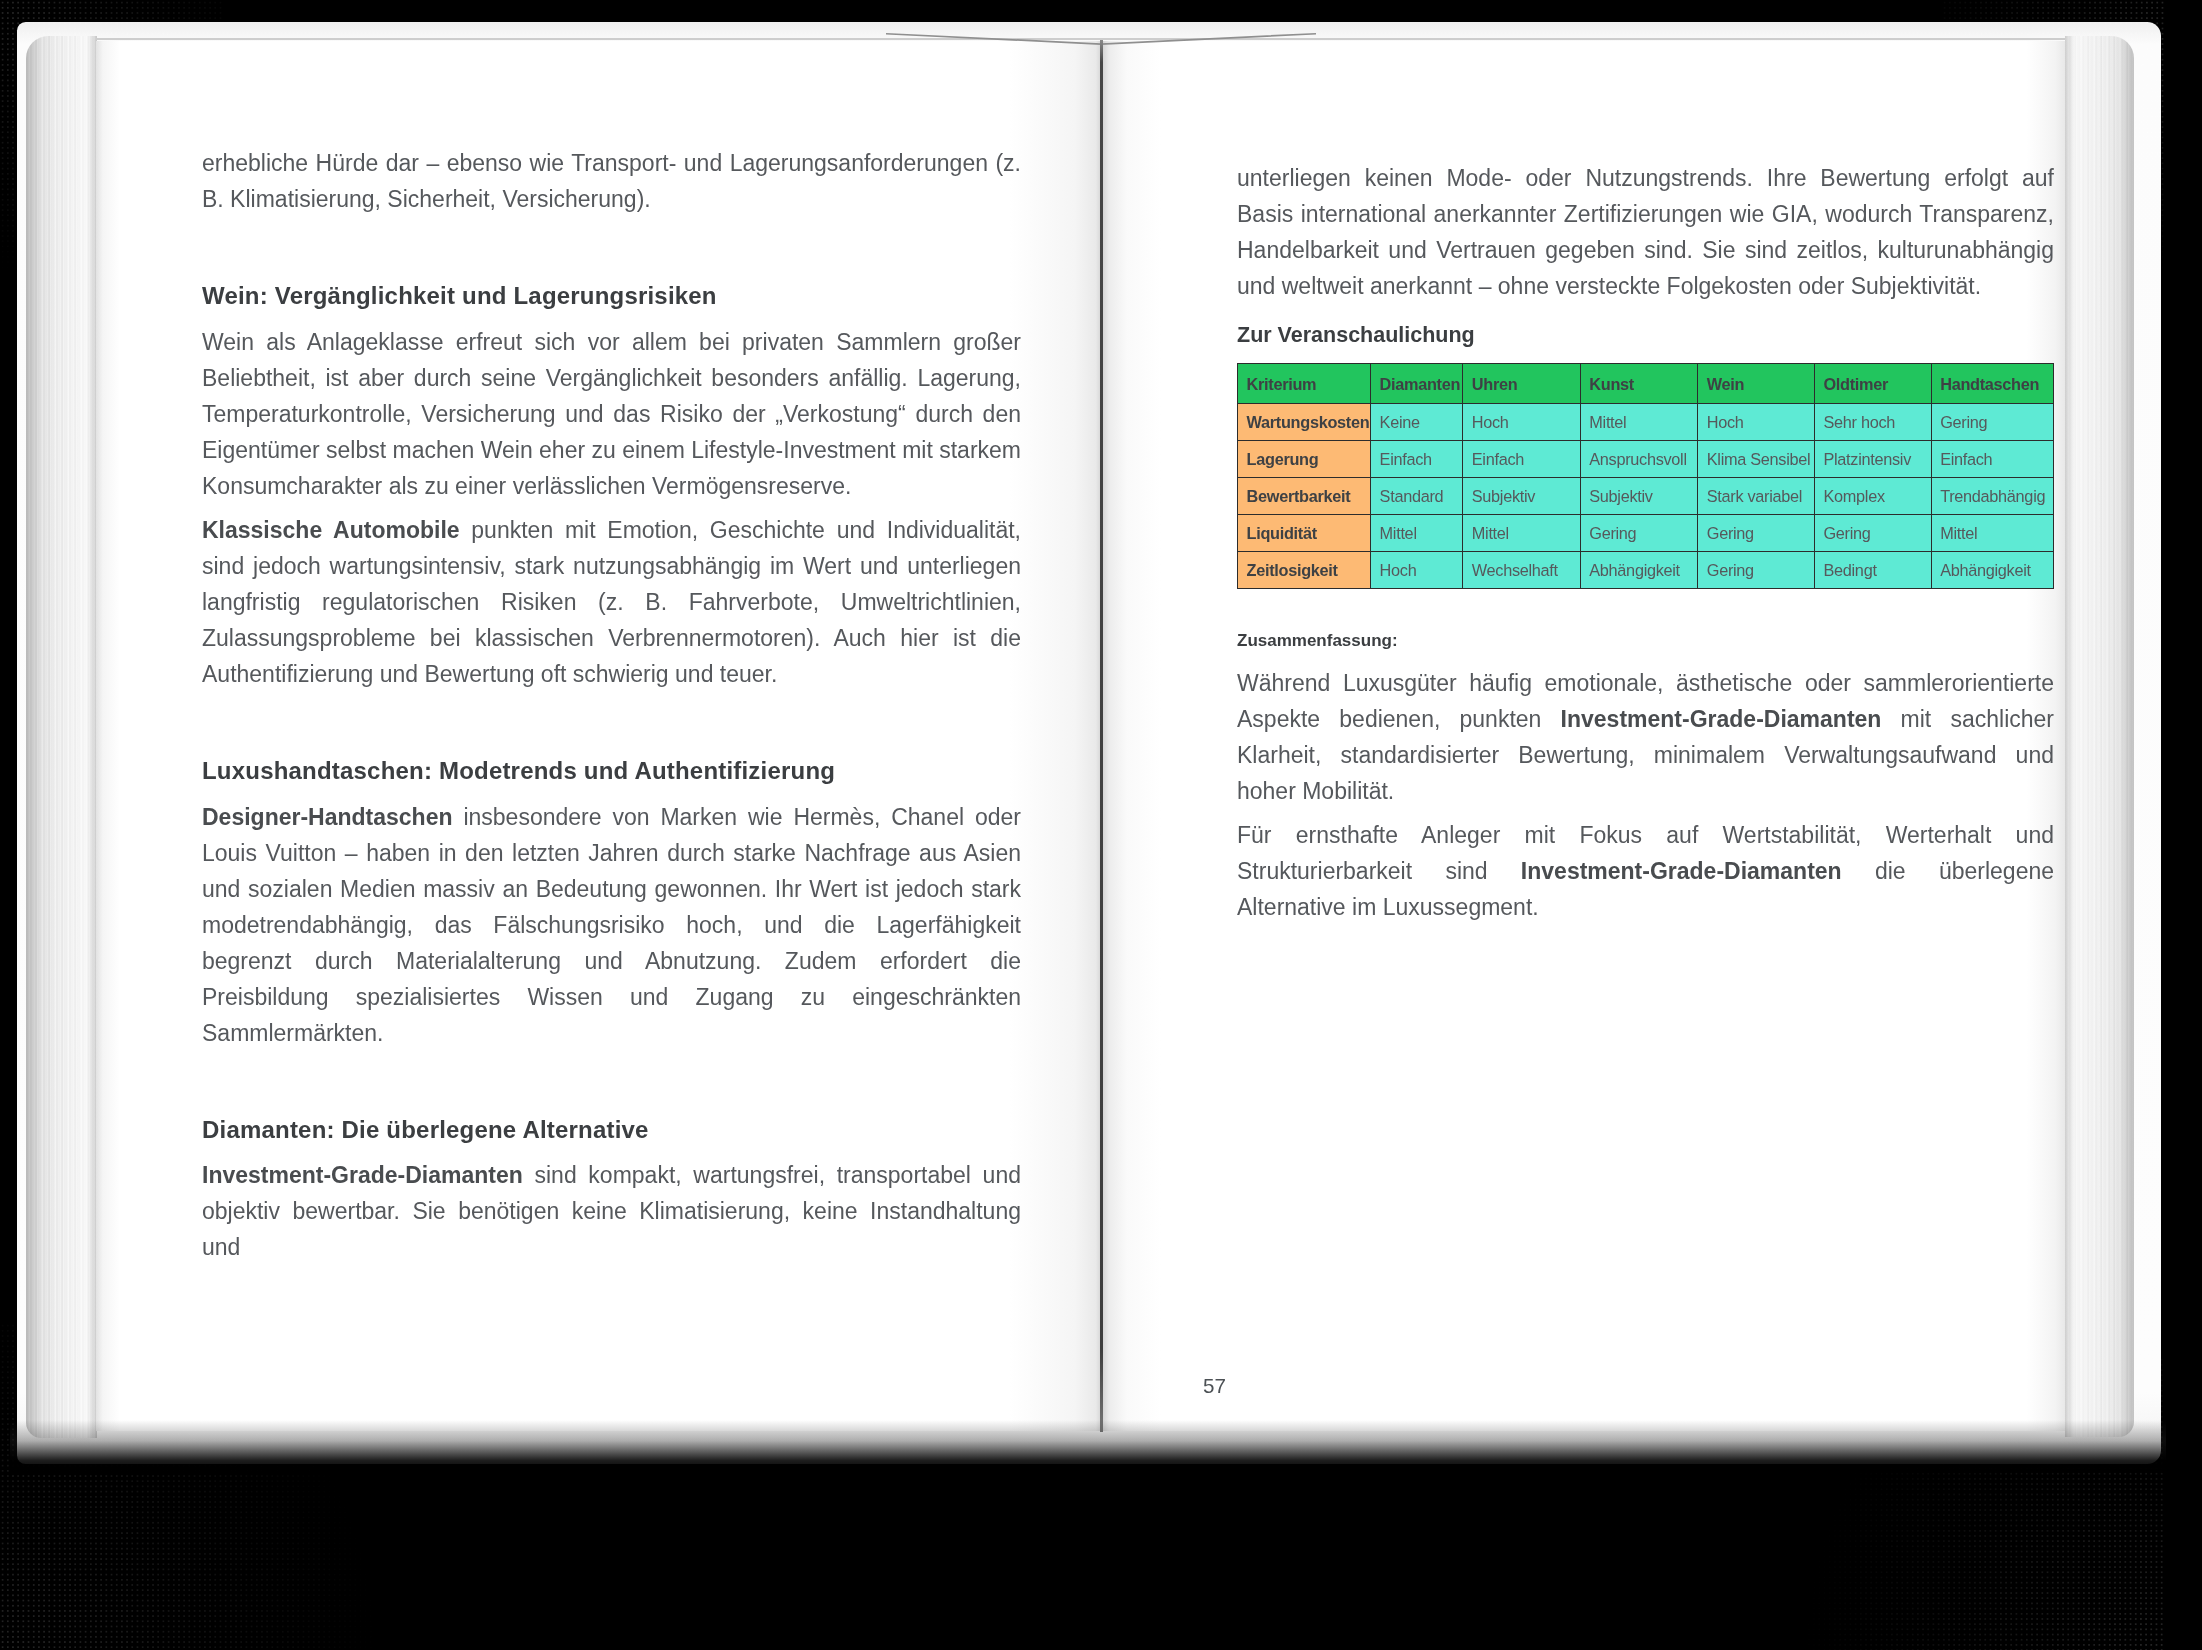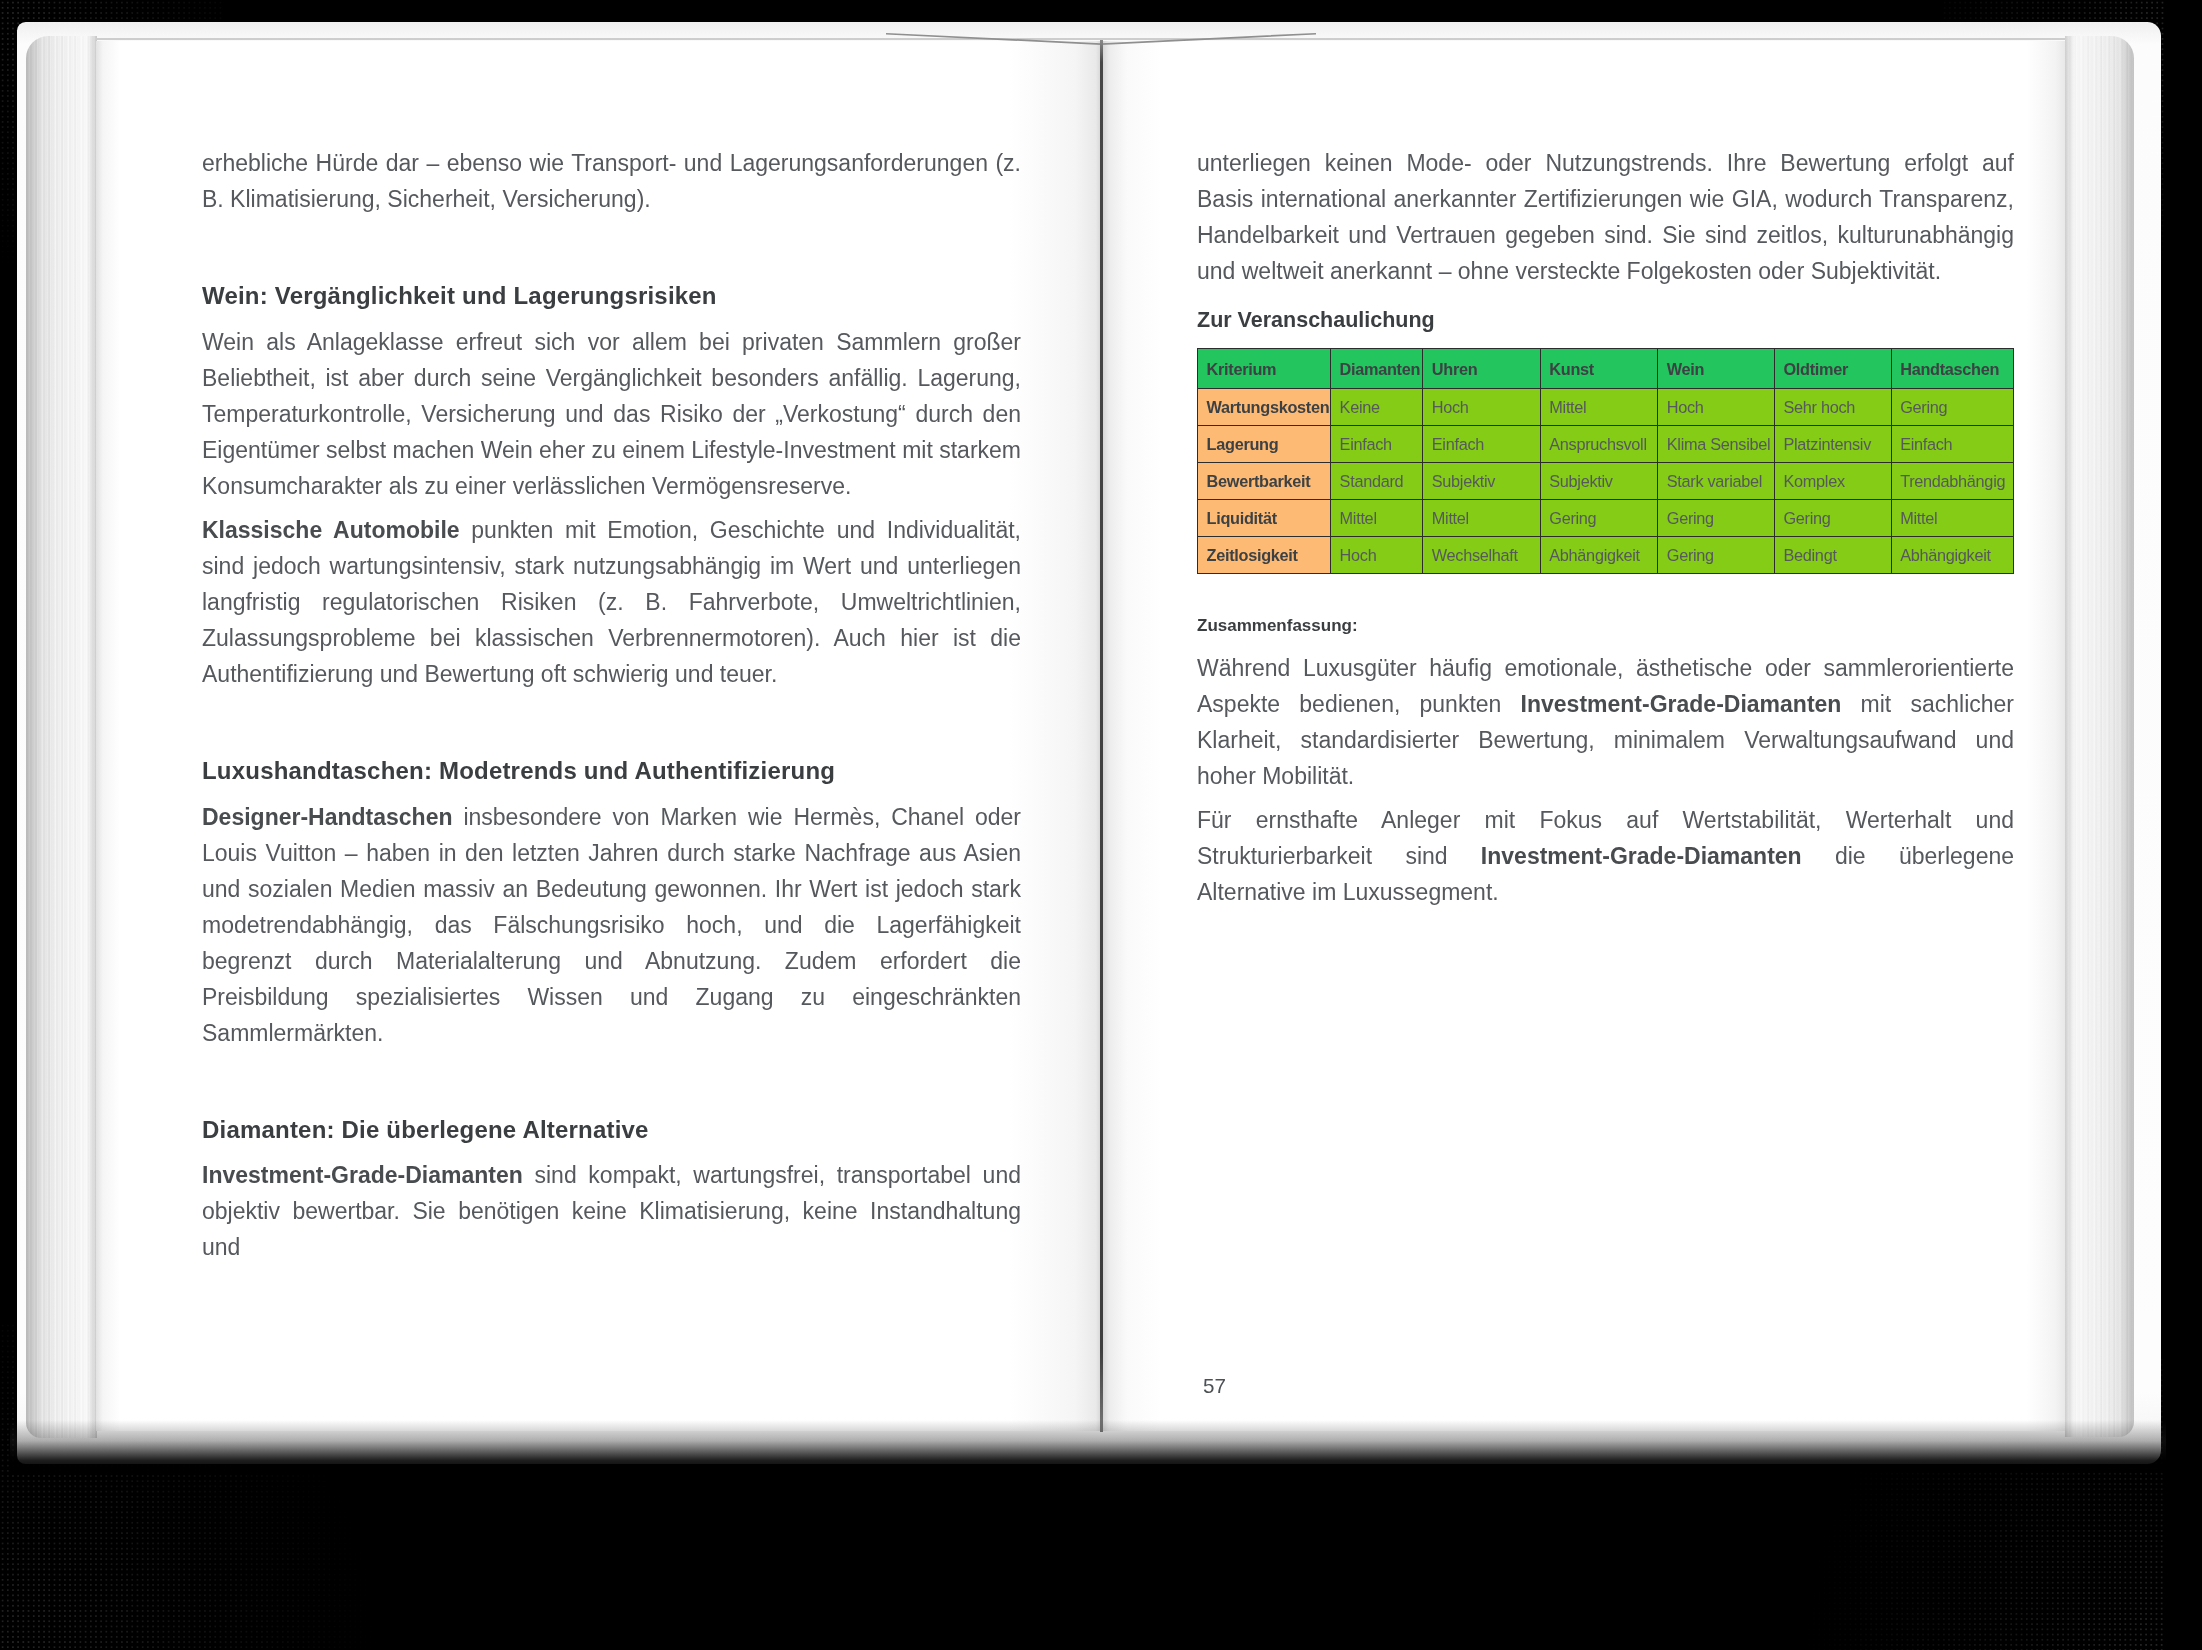--- a/index.html
+++ b/index.html
@@ -58,21 +58,21 @@
     -webkit-mask-image:radial-gradient(circle at 0 100%,#000,transparent 75%); mask-image:radial-gradient(circle at 0 100%,#000,transparent 75%); }
   .corner-noise.br { right:0; bottom:0; width:396px; height:293px;
     -webkit-mask-image:radial-gradient(circle at 100% 100%,#000,transparent 75%); mask-image:radial-gradient(circle at 100% 100%,#000,transparent 75%); }
 
   
   .col {
     position:absolute; top:145px; z-index:5;
     color:#55585c; font-size:23px; line-height:36px; text-align:justify;
   }
   .left-col  { left:202px;  width:819px; }
-  .right-col { left:1197px; width:817px; }
+  .right-col { left:1237px; width:817px;margin-top:15px; }
   .col p { margin:0; padding:0; }
   .col h2 {
     margin:60px 0 8.6px 0; padding:0; text-align:left;
     font-size:24px; line-height:38px; font-weight:bold; color:#3b3e41; letter-spacing:0.2px;
   }
   .col .body-p { margin-top:8.6px; }
   .col .intro-p { margin-top:0; }
   .lead { font-weight:bold; color:#494c4f; }
 
   .table-title {
@@ -85,21 +85,21 @@
   }
   table.cmp th, table.cmp td {
     border:1.7px solid #2c2c2c; text-align:left; vertical-align:middle;
     font-size:16.3px; letter-spacing:-0.3px; white-space:nowrap;
     padding:0 1.7px 0 8.6px;
   }
   table.cmp thead tr { height:40px; }
   table.cmp tbody tr { height:37px; }
   table.cmp thead th { background:#22c55e; font-weight:bold; color:#3e4144; }
   table.cmp tbody th { background:#fdba74; font-weight:bold; color:#3e4144; }
-  table.cmp tbody td { background:#84cc16; font-weight:normal; color:#56595c; }
+  table.cmp tbody td { background:#5eead4; font-weight:normal; color:#56595c; }
 
   .summary-title {
     margin:36px 0 0 0; padding:0; text-align:left;
     font-size:17px; line-height:31px; font-weight:bold; color:#3b3e41;
   }
   .summary-p1 { margin-top:5.2px; }
   .summary-p2 { margin-top:34px; }
 
   .page-number {
     position:absolute; left:1203px; top:1356px; width:800px; z-index:5;

